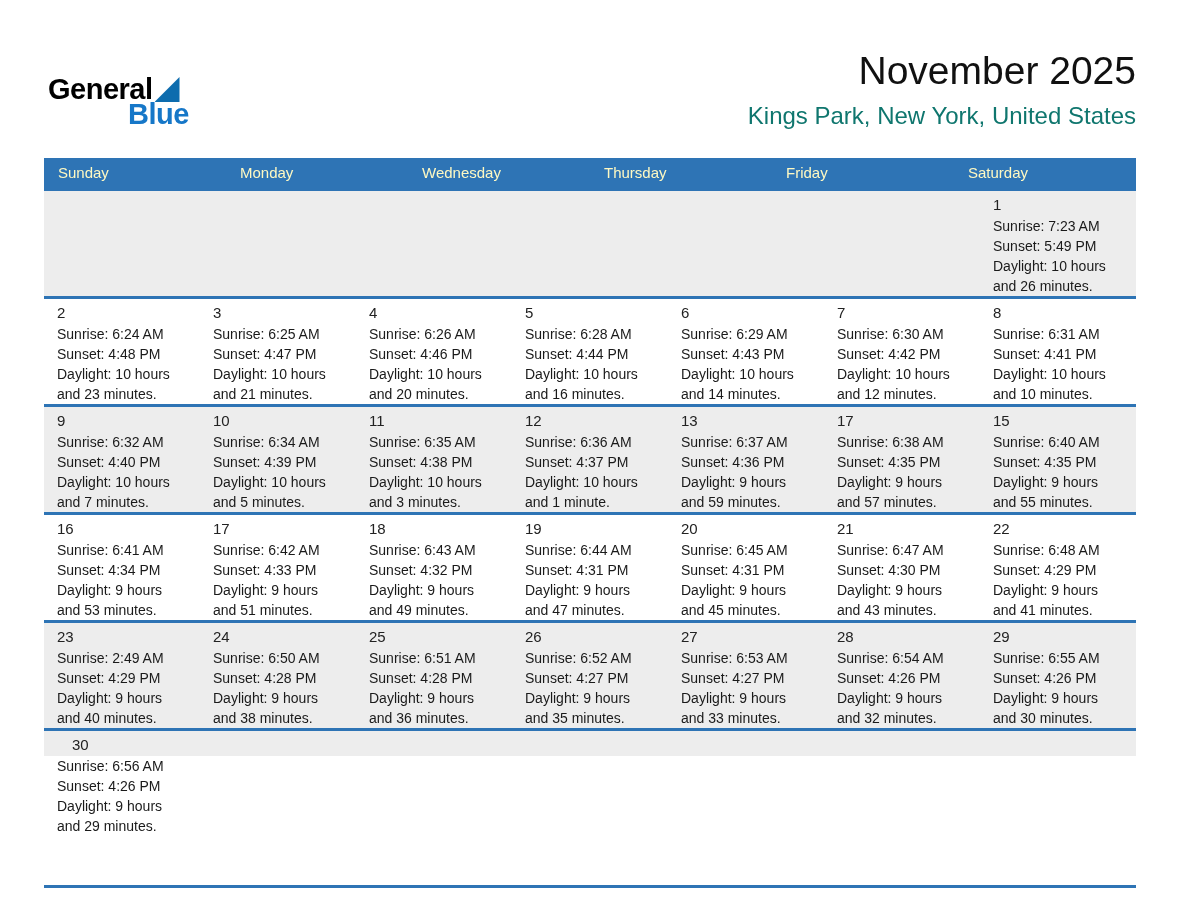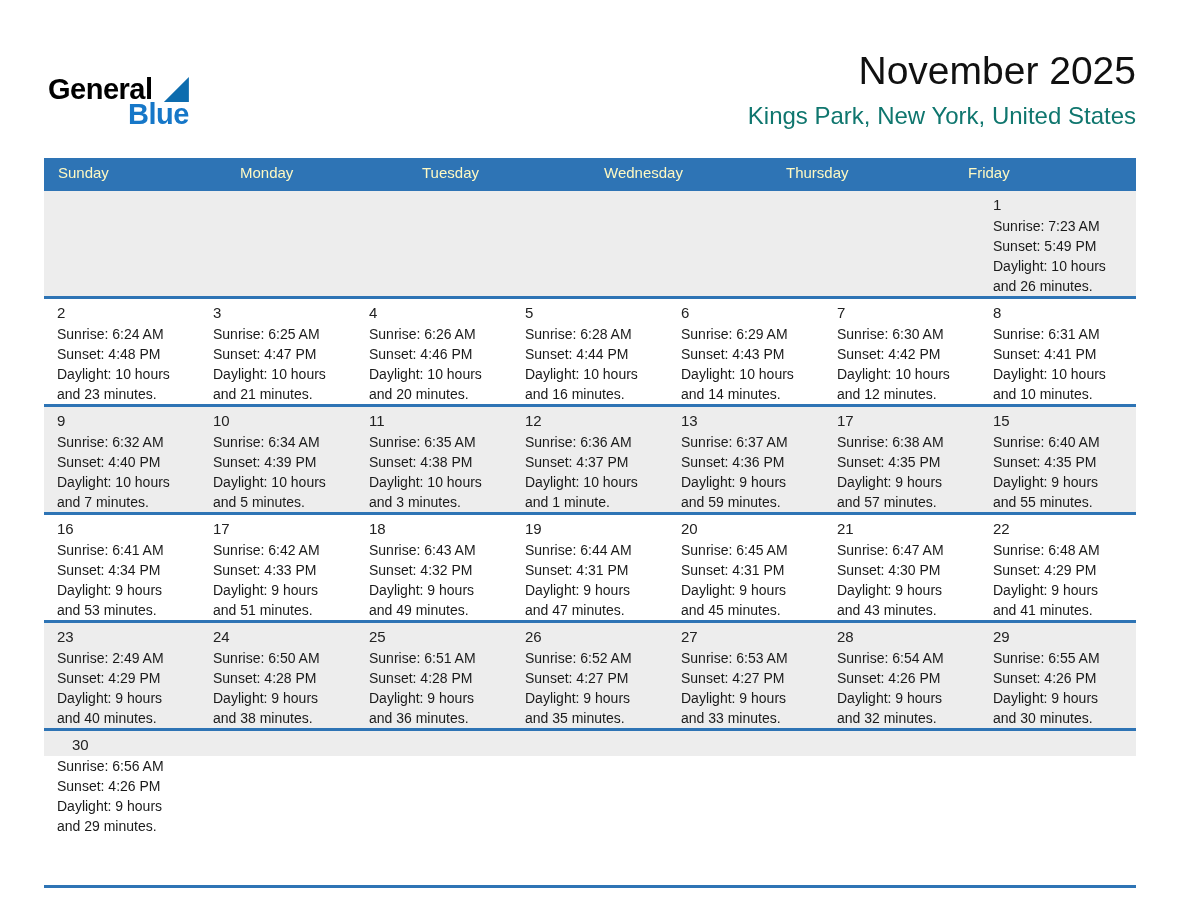--- a/index.html
+++ b/index.html
@@ -24,21 +24,20 @@
     cursor: pointer;
   }
   .logo-row1 {
     display: flex;
     align-items: flex-end;
     font-size: 29px;
     font-weight: bold;
     color: #000000;
     line-height: 30px;
     letter-spacing: -0.5px;
-    justify-content: space-between;
   }
   .logo-tri {
     width: 25px;
     height: 25px;
     margin-left: 2px;
     margin-bottom: 2px;
     background: var(--logo-triangle, #0d6cae);
     clip-path: polygon(100% 0, 100% 100%, 0 100%);
   }
   .logo-row2 {
@@ -133,24 +132,24 @@
 
   <div class="titles">
     <div class="month-title">November 2025</div>
     <div class="location">Kings Park, New York, United States</div>
   </div>
 
   <div class="calendar">
     <div class="weekday-row">
       <div class="wd">Sunday</div>
       <div class="wd">Monday</div>
-      <div class="wd">Tuesday</div>
       <div class="wd">Wednesday</div>
       <div class="wd">Thursday</div>
       <div class="wd">Friday</div>
+      <div class="wd">Saturday</div>
     </div>
     <div id="weeks">
         <div class="week shaded">
           <div class="cell empty">
             <div class="num">&nbsp;</div>
           </div>
           <div class="cell empty">
             <div class="num">&nbsp;</div>
           </div>
           <div class="cell empty">

